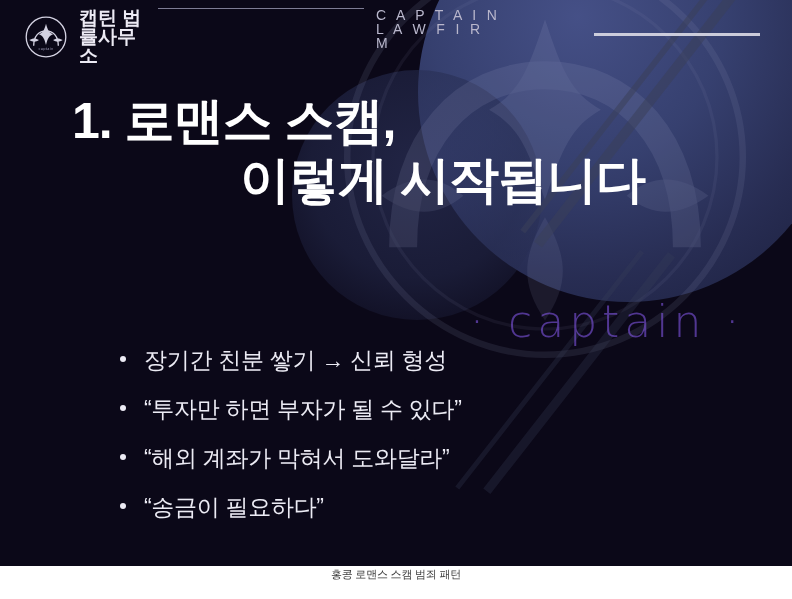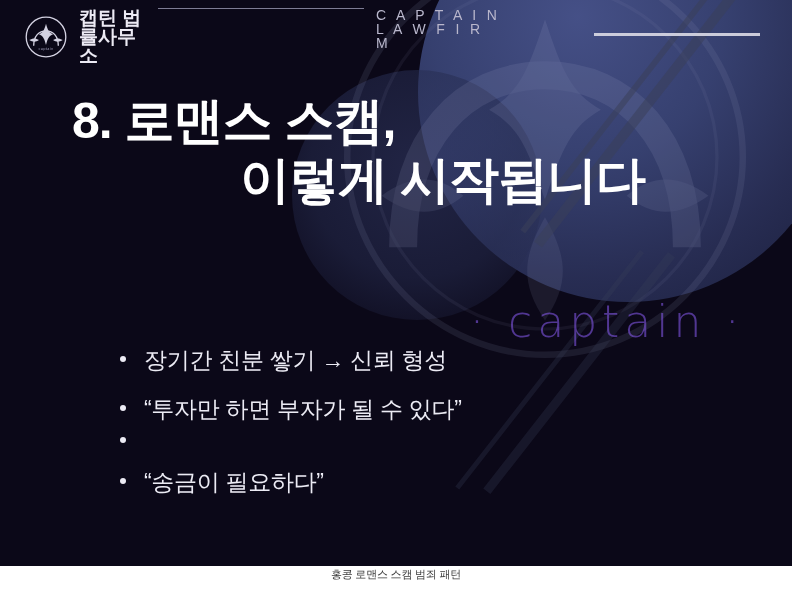--- a/index.html
+++ b/index.html
@@ -287,36 +287,37 @@
       </svg>
     </span>
     <span class="brand-text">
       <span class="brand-ko">캡틴 법률사무소</span>
       <span class="brand-rule"></span>
       <span class="brand-en">C A P T A I N   L A W   F I R M</span>
     </span>
   </div>
 
   <div class="title-block">
-    <div class="title-line title-line-1">8. 로맨스 스캠,</div>
+    <div class="title-line title-line-1">1. 로맨스 스캠,</div>
     <div class="title-line title-line-2">이렇게 시작됩니다</div>
   </div>
 
 
   <ul class="bullets">
     <li>
       <span class="dot"></span>
       <span>장기간 친분 쌓기 → 신뢰 형성</span>
     </li>
     <li>
       <span class="dot"></span>
       <span>“투자만 하면 부자가 될 수 있다”</span>
     </li>
     <li>
       <span class="dot"></span>
+      <span>“해외 계좌가 막혀서 도와달라”</span>
     </li>
     <li>
       <span class="dot"></span>
       <span>“송금이 필요하다”</span>
     </li>
   </ul>
 
 </div>
 
 <div class="caption-bar">

